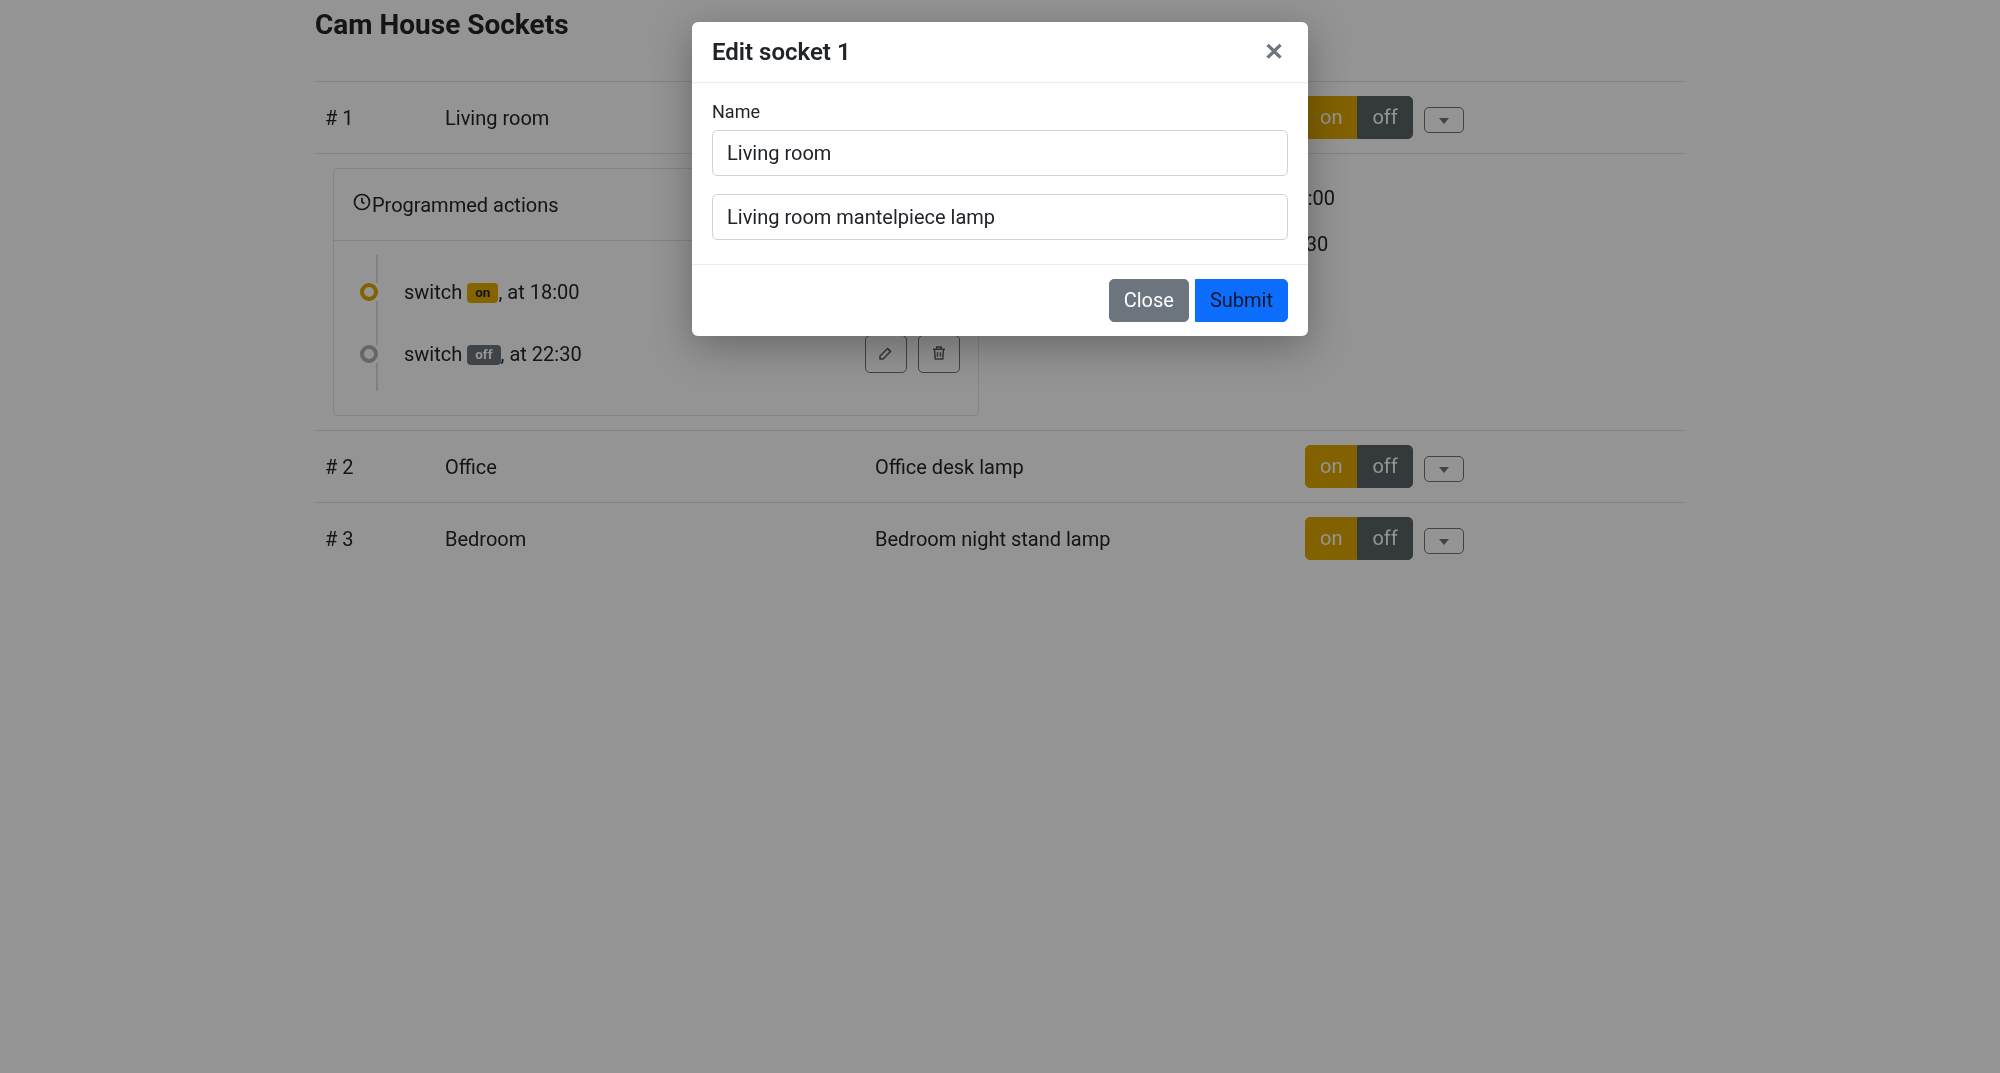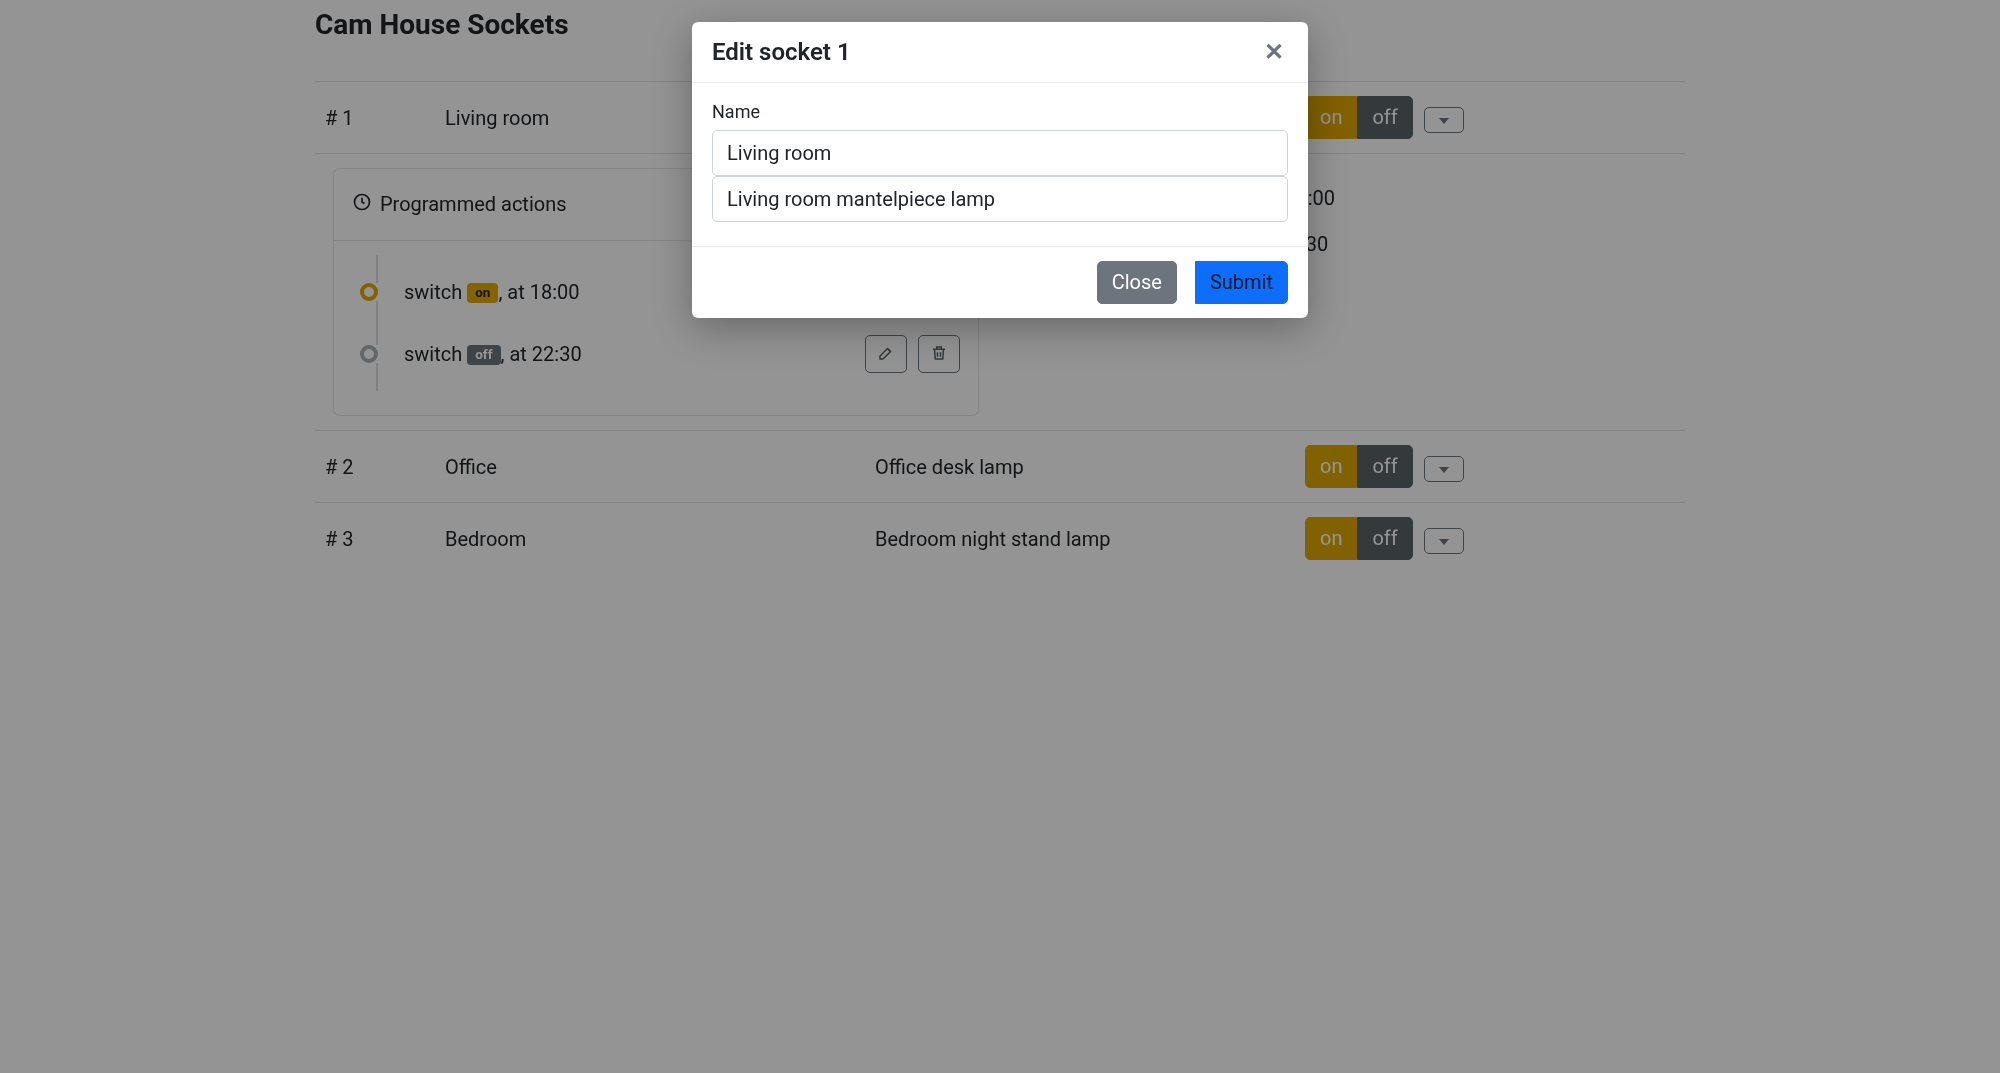--- a/index.html
+++ b/index.html
@@ -41,21 +41,21 @@
     display: inline-block;
     vertical-align: middle;
     margin-top: 2px;
     border-top: 6px solid currentColor;
     border-left: 5px solid transparent;
     border-right: 5px solid transparent;
   }
 
   .expand-card { border: 1px solid #e1e4e7; border-radius: 6px; display: flex; flex-direction: column; }
   .card-header { border-bottom: 1px solid #e1e4e7; padding: 14px 18px; background: #fff; border-top-left-radius: 6px; border-top-right-radius: 6px; display: flex; align-items: center; justify-content: space-between; font-size: 20px; }
-  .card-header .left { display: flex; align-items: flex-start; gap: 8px; }
+  .card-header .left { display: flex; align-items: center; }
   .card-body { padding: 20px 18px 30px 18px; }
   .action-row { display: flex; align-items: center; justify-content: space-between; margin: 12px 0; }
   .action-left { display: flex; align-items: center; gap: 18px; font-size: 20px; }
   .circle { width: 18px; height: 18px; border-radius: 50%; border: 4px solid; background: #fff; display: inline-block; }
   .circle-on { border-color: #e0a800; }
   .circle-off { border-color: #aab1b7; }
   .timeline { position: relative; display: flex; flex-direction: column; align-items: flex-start; }
   .timeline-stem { position: absolute; left: 24px; top: -6px; bottom: -6px; width: 2px; background: #d9dde1; z-index: 0; }
   .timeline .action-row { width: 100%; }
   .badge { display: inline-block; padding: 3px 8px; border-radius: 4px; font-size: 13.5px; font-weight: 700; color: #fff; line-height: 1; vertical-align: 2px; }
@@ -68,24 +68,24 @@
   .expand-wrap { display: flex; gap: 40px; }
   .expand-wrap > * { flex: 1 1 50%; }
 
   
   .backdrop { position: absolute; inset: 0; background: rgba(0,0,0,0.42); z-index: 50; }
   .modal { position: absolute; z-index: 60; top: 22px; left: 50%; transform: translateX(-50%); width: 616px; background: #fff; border-radius: 6px; box-shadow: 0 10px 40px rgba(0,0,0,0.3); }
   .modal-header { display: flex; justify-content: space-between; align-items: center; padding: 16px 20px; border-bottom: 1px solid #e9ecef; }
   .modal-title { font-size: 24px; font-weight: 600; margin:0; }
   .modal-close { font-size: 24px; color: #6c757d; background: none; border: none; cursor: pointer; padding: 0 4px; font-weight:700; line-height:1; }
   .modal-body { padding: 18px 20px; }
-  .form-group { }
+  .form-group { margin-bottom: 18px; }
   .form-label { display:block; font-size: 18px; margin-bottom: 8px; }
   .form-control { width: 100%; padding: 10px 14px; font-size: 20px; color: #212529; border: 1px solid #ced4da; border-radius: 5px; font-family: inherit; }
-  .modal-footer { border-top: 1px solid #e9ecef; padding: 14px 20px; display: flex; justify-content: flex-end; gap: 18px; }
+  .modal-footer { border-top: 1px solid #e9ecef; padding: 14px 20px; display: flex; justify-content: flex-end; gap: 6px; }
 
   .expand-details { background: #fff; }
   .detail-line { font-size: 20px; margin: 6px 0 22px 0; }
 
   .icon-svg { width: 18px; height: 18px; display: inline-block; }
   .icon-lg { width: 20px; height: 20px; }
   .hdr-actions { display:flex; gap:10px; }
 </style>
 </head>
 <body>

